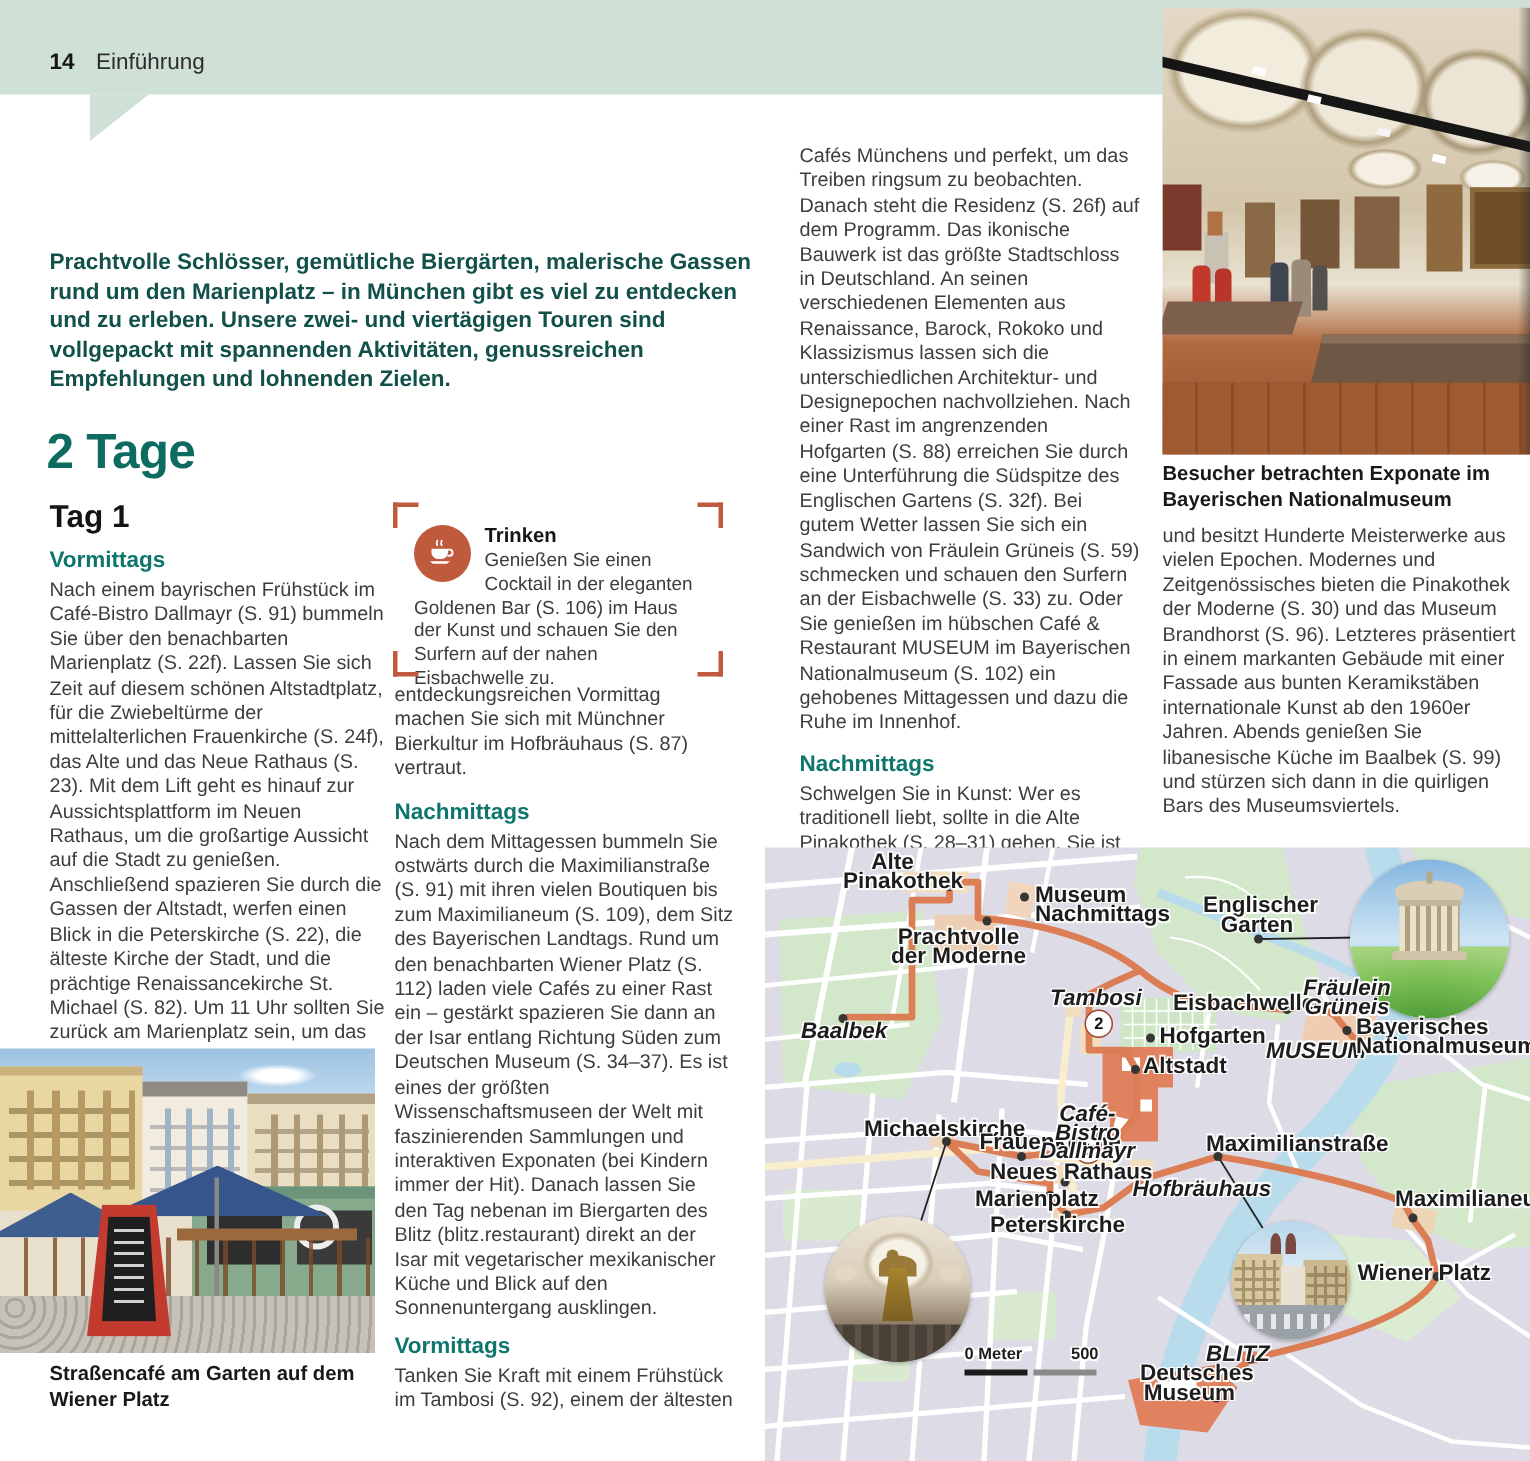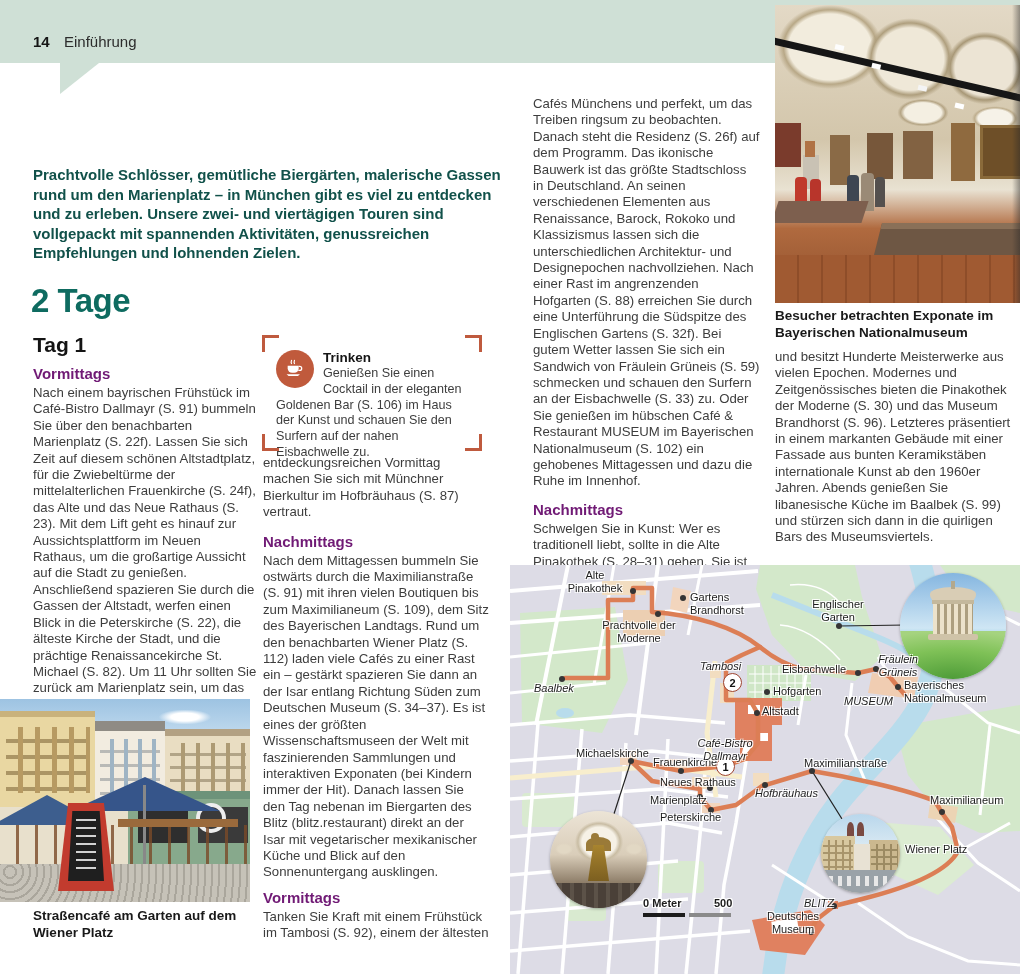--- a/index.html
+++ b/index.html
@@ -10,21 +10,21 @@
   .band-notch{position:absolute;left:60px;top:63px;width:0;height:0;
 format    border-left:39px solid transparent;border-right:39px solid transparent;border-top:31px solid #cfe0d6;}
   .pagenum{position:absolute;left:33px;top:33px;font-size:15px;font-weight:bold;color:#151515;}
   .section{position:absolute;left:64px;top:33px;font-size:15px;color:#2c2c2c;}
   
   .title{position:absolute;left:29px;top:96px;font-size:45px;font-weight:800;letter-spacing:-1.5px;color:#1f1e1c;}
   .intro{position:absolute;left:33px;top:165px;width:468px;font-size:15px;line-height:19.5px;
          font-weight:bold;color:#11514a;}
   .h-days{position:absolute;left:31px;top:282px;font-size:33px;font-weight:bold;letter-spacing:-0.5px;color:#0e6b60;}
   .h-day{font-size:21px;font-weight:bold;color:#141414;margin:0 0 8px 0;}
-  .h-part{font-size:15px;font-weight:bold;color:#701a75;margin:12px 0 3px 0;}
+  .h-part{font-size:15px;font-weight:bold;color:#0f766e;margin:12px 0 3px 0;}
   .col p{margin:0;font-size:13.2px;line-height:16.4px;color:#3d3d3d;}
   .col{position:absolute;}
   #col1{left:33px;top:333px;width:224px;}
   #col2{left:263px;top:455px;width:226px;}
   #col3{left:533px;top:96px;width:227px;}
   #col4{left:775px;top:349px;width:243px;}
   #col3 .h-part{margin-top:11px;}
   .caption{font-size:13.5px;line-height:17px;font-weight:bold;color:#191919;}
   #cap-museum{position:absolute;left:775px;top:307px;width:240px;}
   #cap-cafe{position:absolute;left:33px;top:907px;width:230px;}
@@ -39,21 +39,21 @@
            display:flex;align-items:center;justify-content:center;}
   .tip-title{font-size:13.5px;font-weight:bold;color:#151515;padding-top:3px;}
   .tip-text{font-size:12.6px;line-height:15.8px;color:#3d3d3d;}
   
   .photo{position:absolute;overflow:hidden;}
   #photo-museum{left:775px;top:5px;width:245px;height:298px;background:linear-gradient(180deg,#e3d9c6 0%,#d3c6ab 45%,#e9e2d2 62%,#b06a3f 75%,#8e4f2c 100%);}
   #photo-cafe{left:0;top:699px;width:250px;height:203px;background:linear-gradient(180deg,#9dc3e2 0%,#d9eaf7 30%,#e8e0cc 34%);}
   .abs{position:absolute;}
   
   #map{position:absolute;left:510px;top:565px;width:510px;height:409px;background:#dddce6;overflow:hidden;}
-  .mlabel{position:absolute;font-size:11px;font-weight:normal;color:#1d1d1d;line-height:12.5px;white-space:nowrap;
+  .mlabel{position:absolute;font-size:15px;font-weight:bold;color:#1d1d1d;line-height:12.5px;white-space:nowrap;
       text-shadow:-1px -1px 0 rgba(255,255,255,.95),1px -1px 0 rgba(255,255,255,.95),-1px 1px 0 rgba(255,255,255,.95),1px 1px 0 rgba(255,255,255,.95);}
   .mlabel.it{font-style:italic;}
   .mlabel.ctr{white-space:normal;text-align:center;}
   .mdot{position:absolute;width:6px;height:6px;border-radius:50%;background:#353535;}
   .mnum{position:absolute;width:17px;height:17px;border-radius:50%;background:#fff;border:1.6px solid #9e4430;
         display:flex;align-items:center;justify-content:center;font-size:11px;font-weight:bold;color:#111;box-sizing:content-box;}
   .inset{position:absolute;border-radius:50%;overflow:hidden;box-shadow:0 1px 3px rgba(0,0,0,.3);}
   #inset-monopteros{left:390px;top:8px;width:106px;height:106px;background:linear-gradient(180deg,#85b6e0 0%,#cfe6f4 52%,#bfe0f0 55%);}
   #inset-michaels{left:40px;top:246px;width:97px;height:97px;background:linear-gradient(180deg,#ece4d6 0%,#d9cdb9 45%,#7e6d58 80%,#49403a 100%);}
   #inset-maxstr{left:311px;top:249px;width:79px;height:79px;background:linear-gradient(180deg,#b9d7ec 0%,#d7e8f2 38%,#c9c2b2 40%);}
@@ -314,21 +314,21 @@
     <span class="mdot" style="left:445px;top:283px;"></span>
     <span class="mdot" style="left:321px;top:338px;"></span>
     <span class="mdot" style="left:298px;top:364px;"></span>
 
     
     <span class="mnum" style="left:206px;top:192px;">1</span>
     <span class="mnum" style="left:213px;top:108px;">2</span>
 
     
     <div class="mlabel ctr" style="left:52px;top:4px;width:66px;">Alte Pinakothek</div>
-    <div class="mlabel ctr" style="left:180px;top:26px;width:76px;text-align:left;">Gartens Brandhorst</div>
+    <div class="mlabel ctr" style="left:180px;top:26px;width:76px;text-align:left;">Museum Nachmittags</div>
     <div class="mlabel ctr" style="left:84px;top:54px;width:90px;">Prachtvolle der Moderne</div>
     <div class="mlabel it" style="left:190px;top:95px;">Tambosi</div>
     <div class="mlabel it" style="left:24px;top:117px;">Baalbek</div>
     <div class="mlabel ctr" style="left:292px;top:33px;width:72px;">Englischer Garten</div>
     <div class="mlabel" style="left:272px;top:98px;">Eisbachwelle</div>
     <div class="mlabel it ctr" style="left:358px;top:88px;width:60px;">Fräulein Grüneis</div>
     <div class="mlabel" style="left:263px;top:120px;">Hofgarten</div>
     <div class="mlabel" style="left:252px;top:140px;">Altstadt</div>
     <div class="mlabel it" style="left:334px;top:130px;">MUSEUM</div>
     <div class="mlabel ctr" style="left:394px;top:114px;width:90px;text-align:left;">Bayerisches Nationalmuseum</div>

